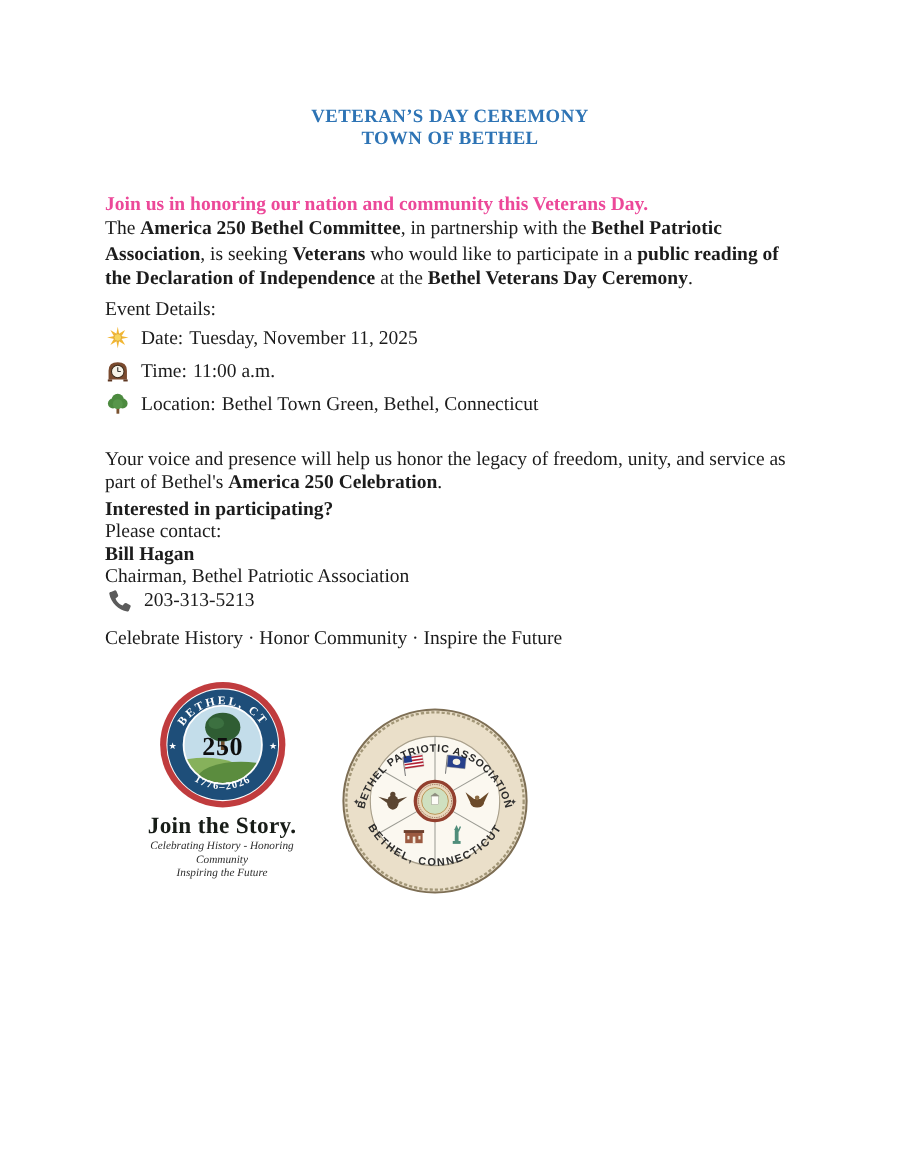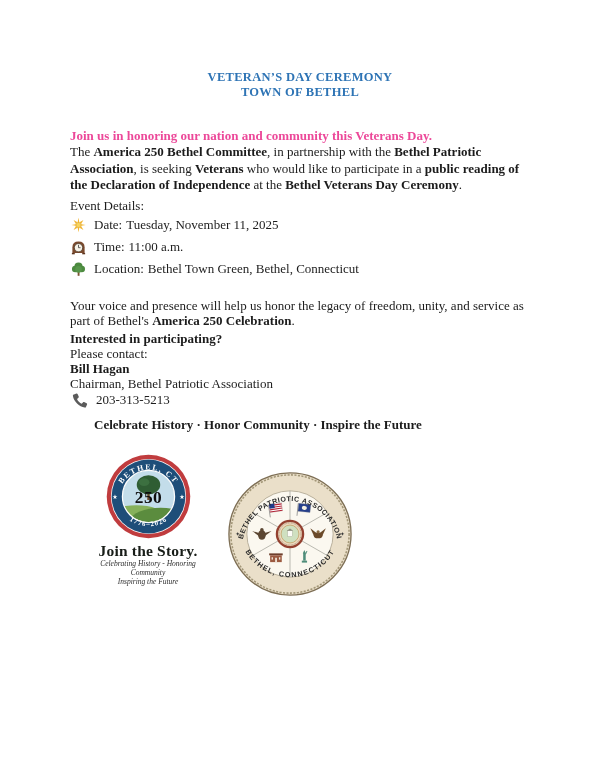--- a/index.html
+++ b/index.html
@@ -57,24 +57,23 @@
   .bold{font-weight:bold;}
   .phone-row{
     margin-top:1px;
     height:20px;
     display:flex;align-items:flex-start;
     font-size:13px;
   }
   .phone-row .icon{width:18px;height:18px;margin-right:8px;display:inline-flex;}
   .tagline-line{
     margin-top:5px;
-    font-weight:bold;
+    font-weight:normal;
     font-size:13px;
     line-height:16px;
-    margin-left:24px;
   }
   .logos{
     margin-top:20px;
     display:flex;
     align-items:flex-start;
     padding-left:13px;
   }
   .logo-left{
     width:130px;
     text-align:center;

